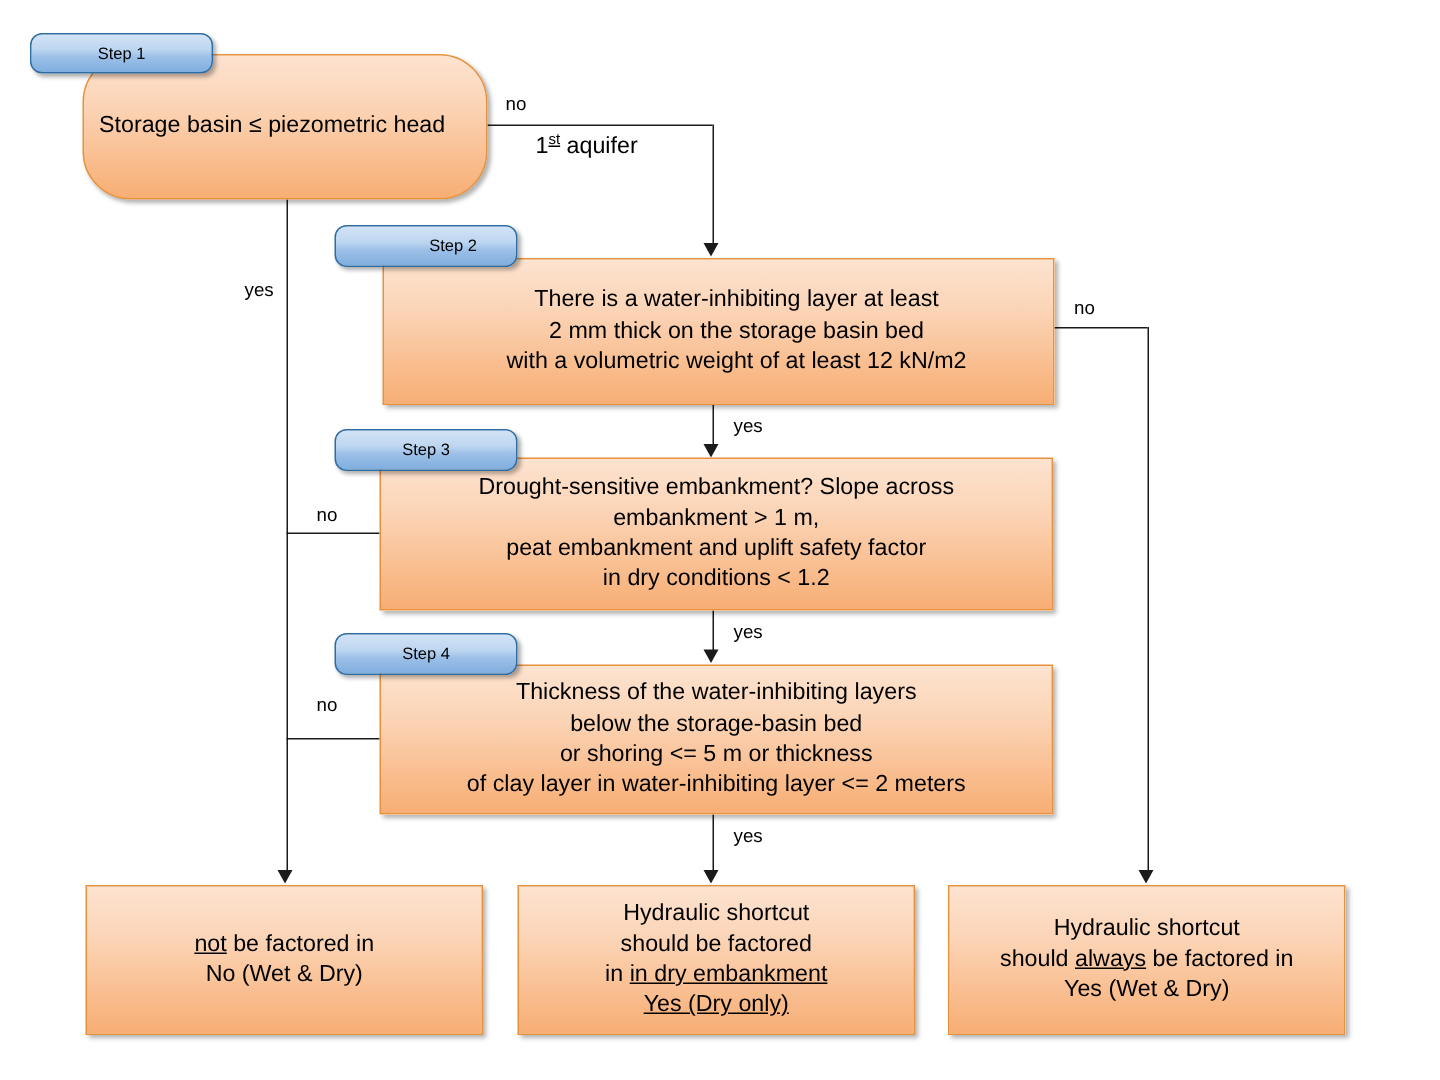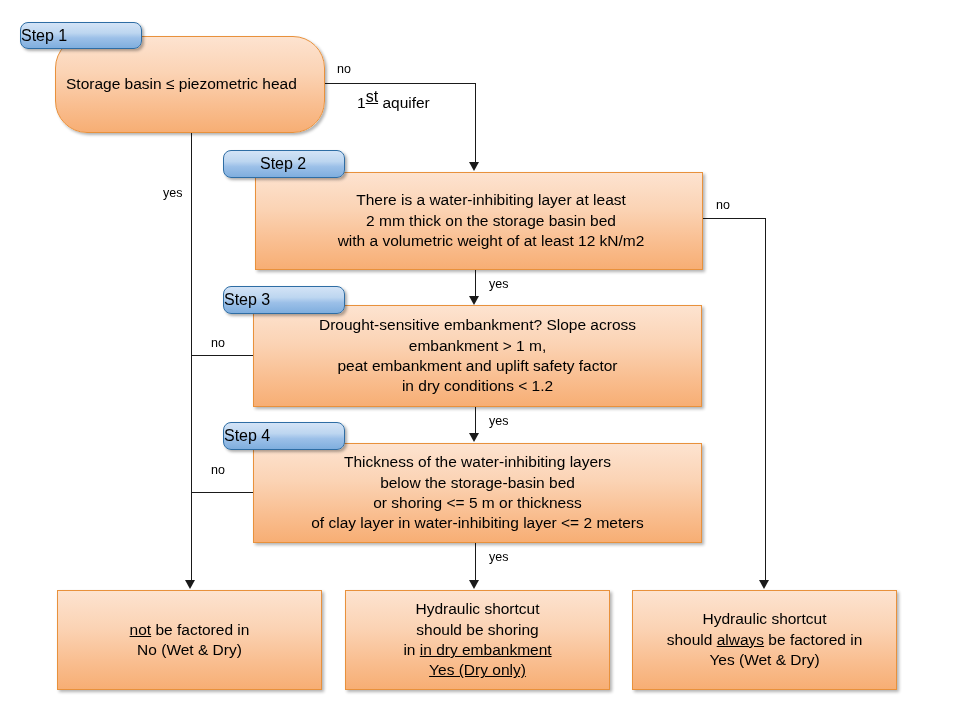--- a/index.html
+++ b/index.html
@@ -41,22 +41,22 @@
   
   .badge {
     position: absolute;
     box-sizing: border-box;
     border: 1px solid #2E6DA4;
     border-radius: 8px;
     background: linear-gradient(to bottom, #D3E3F6 0%, #BDD6F0 40%, #9CC0E8 60%, #7FAEDE 100%);
     box-shadow: 2px 2px 3px rgba(0,0,0,0.32);
     display: flex;
     align-items: center;
-    justify-content: flex-start;
-    font-size: 16px;
+    justify-content: center;
+    font-size: 11px;
     color: #000000;
     z-index: 6;
   }
 
   
   .vline {
     position: absolute;
     width: 0;
     border-left: 1.4px solid #1a1a1a;
     z-index: 2;
@@ -83,21 +83,21 @@
     white-space: nowrap;
     z-index: 5;
   }
   .aqlabel {
     position: absolute;
     font-size: 15.5px;
     color: #000000;
     white-space: nowrap;
     z-index: 5;
   }
-  .aqlabel sup { font-size: 16px; vertical-align: super; text-decoration: underline; }
+  .aqlabel sup { font-size: 10px; vertical-align: super; text-decoration: underline; }
   u { text-decoration: underline; }
 </style>
 </head>
 <body>
 
 <div id="canvas">
 
   <div class="hline" style="left:325px; top:83px; width:150px;"></div>
   <div class="vline" style="left:475px; top:83px; height:80px;"></div>
   <div class="arrowhead" style="left:469px; top:162px;"></div>
@@ -169,21 +169,21 @@
   <div class="node" style="left:57px; top:590px; width:265px; height:100px;">
     <div class="txt">
       <span class="ln"><u>not</u> be factored in</span>
       <span class="ln">No (Wet &amp; Dry)</span>
     </div>
   </div>
 
   <div class="node" style="left:345px; top:590px; width:265px; height:100px;">
     <div class="txt">
       <span class="ln">Hydraulic shortcut</span>
-      <span class="ln">should be shoring</span>
+      <span class="ln">should be factored</span>
       <span class="ln">in <u>in dry embankment</u></span>
       <span class="ln"><u>Yes (Dry only)</u></span>
     </div>
   </div>
 
   <div class="node" style="left:632px; top:590px; width:265px; height:100px;">
     <div class="txt">
       <span class="ln">Hydraulic shortcut</span>
       <span class="ln">should <u>always</u> be factored in</span>
       <span class="ln">Yes (Wet &amp; Dry)</span>

